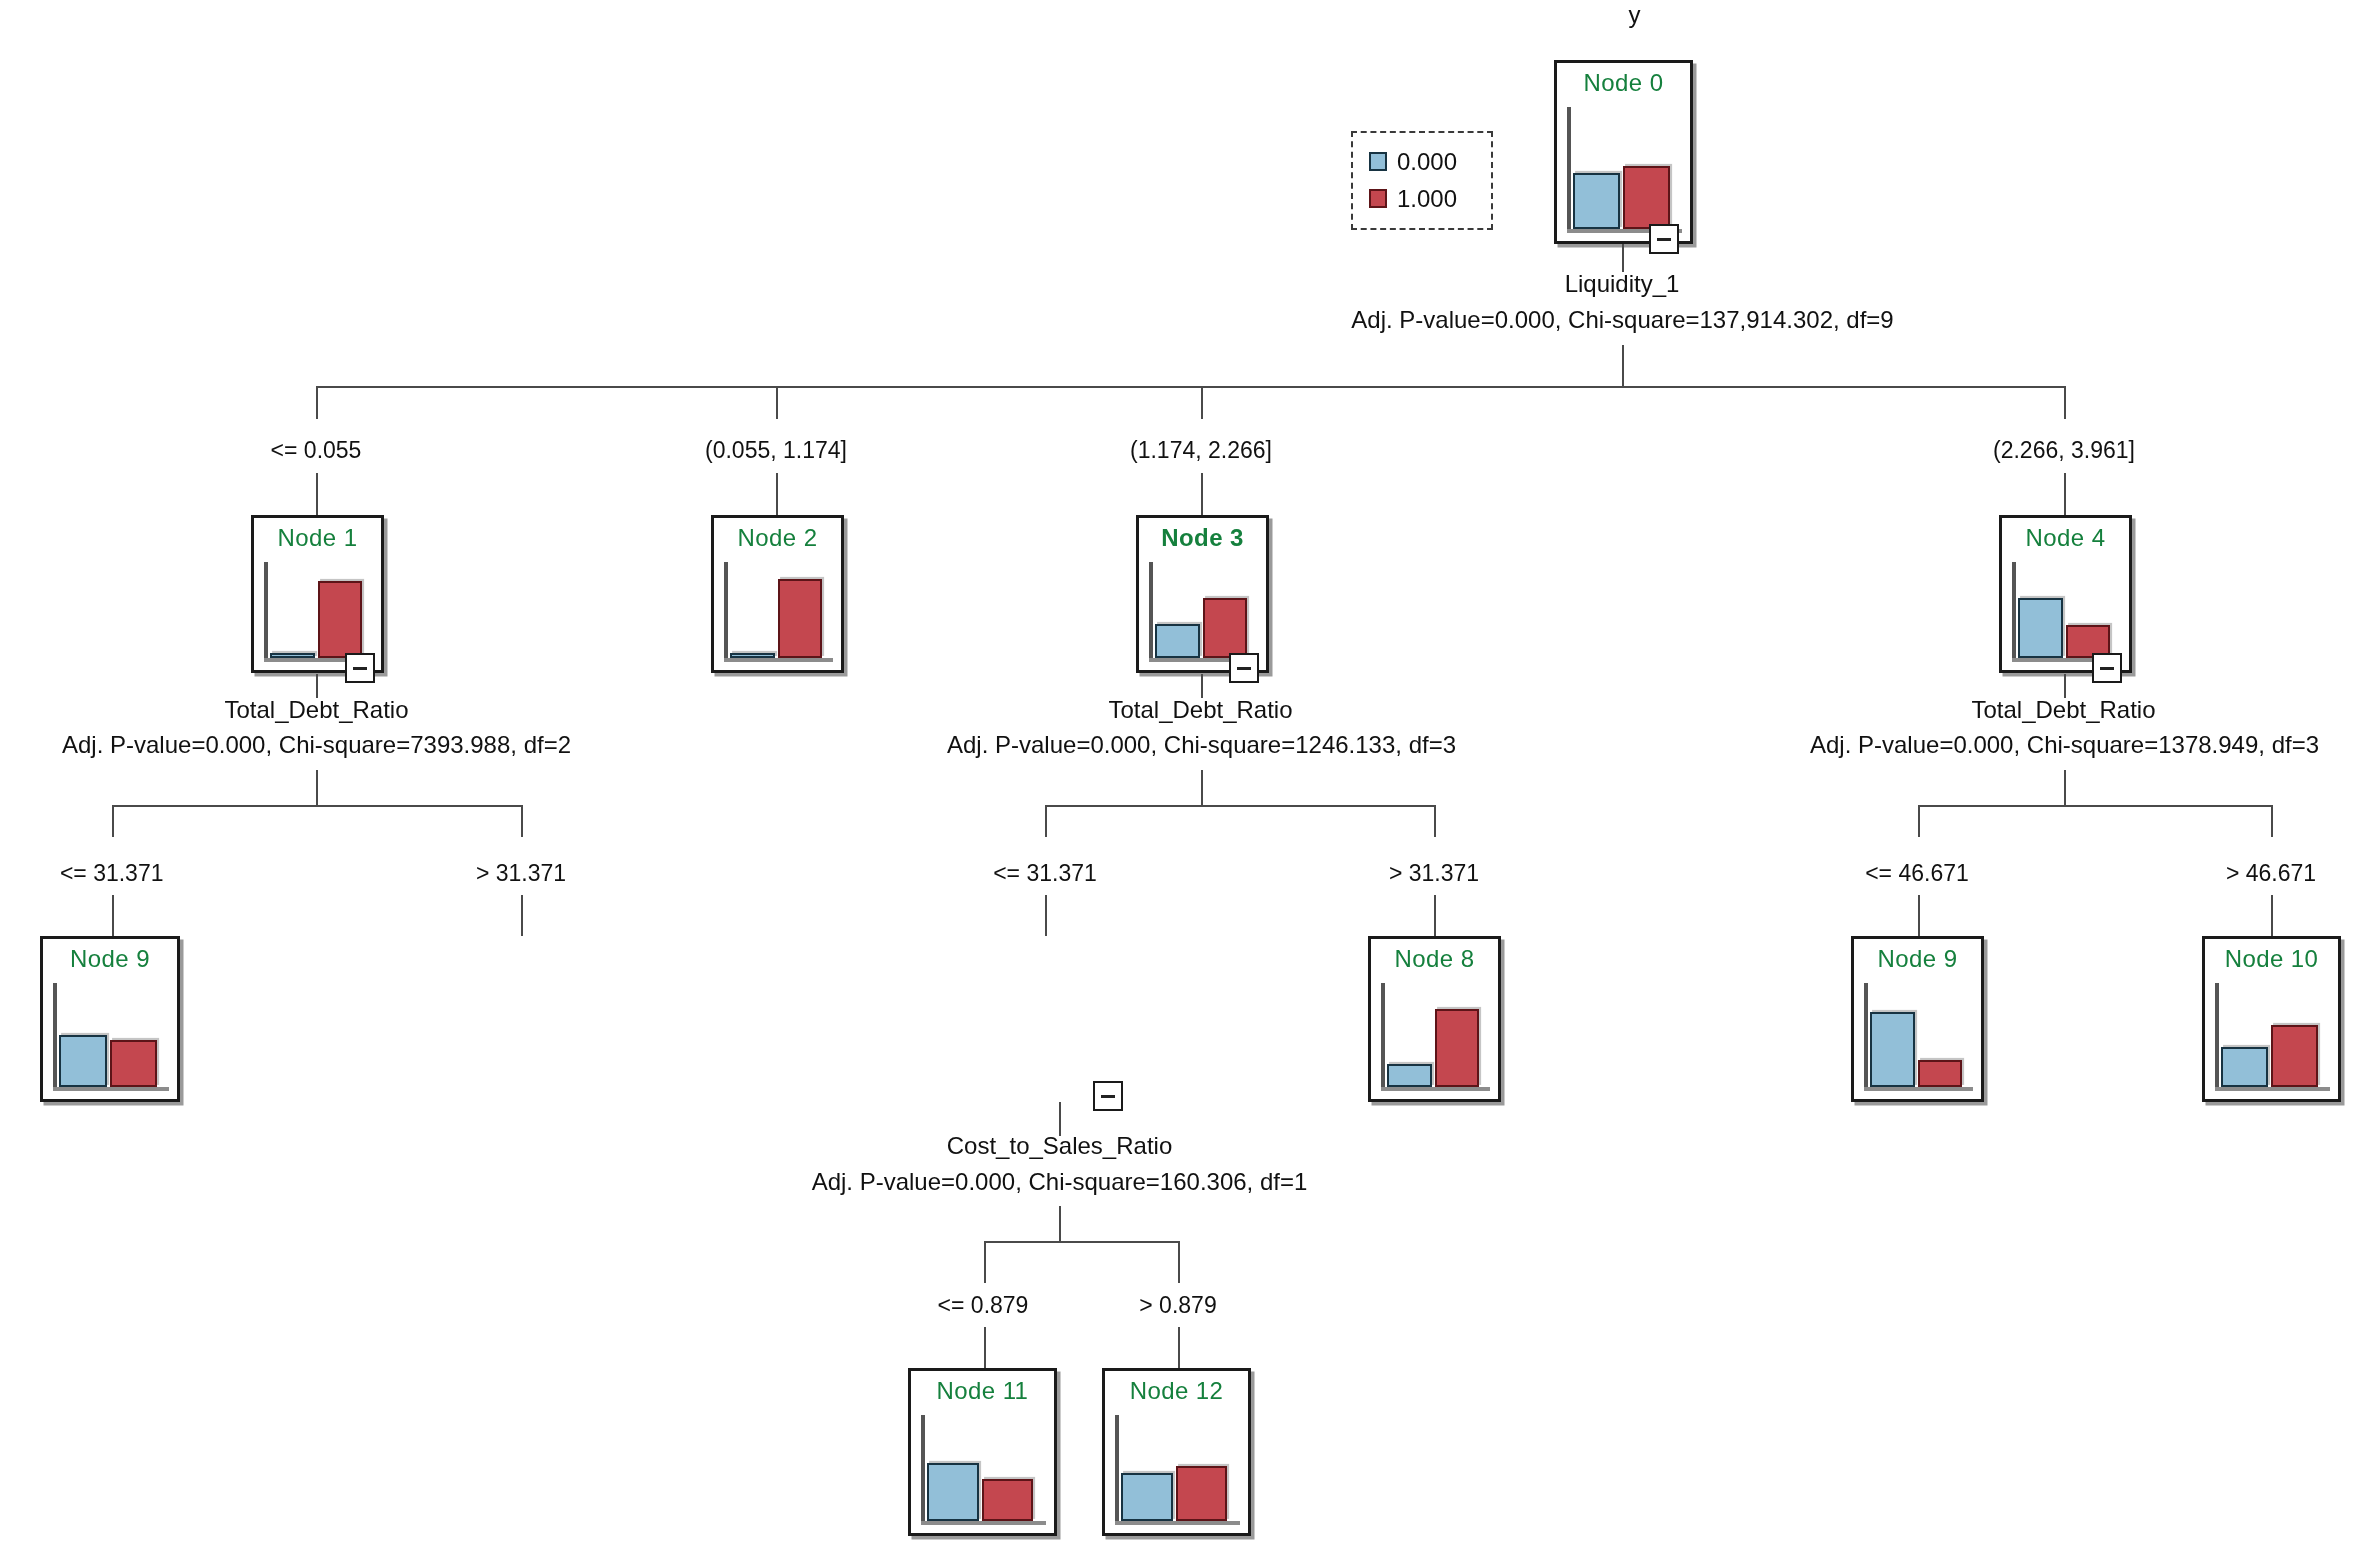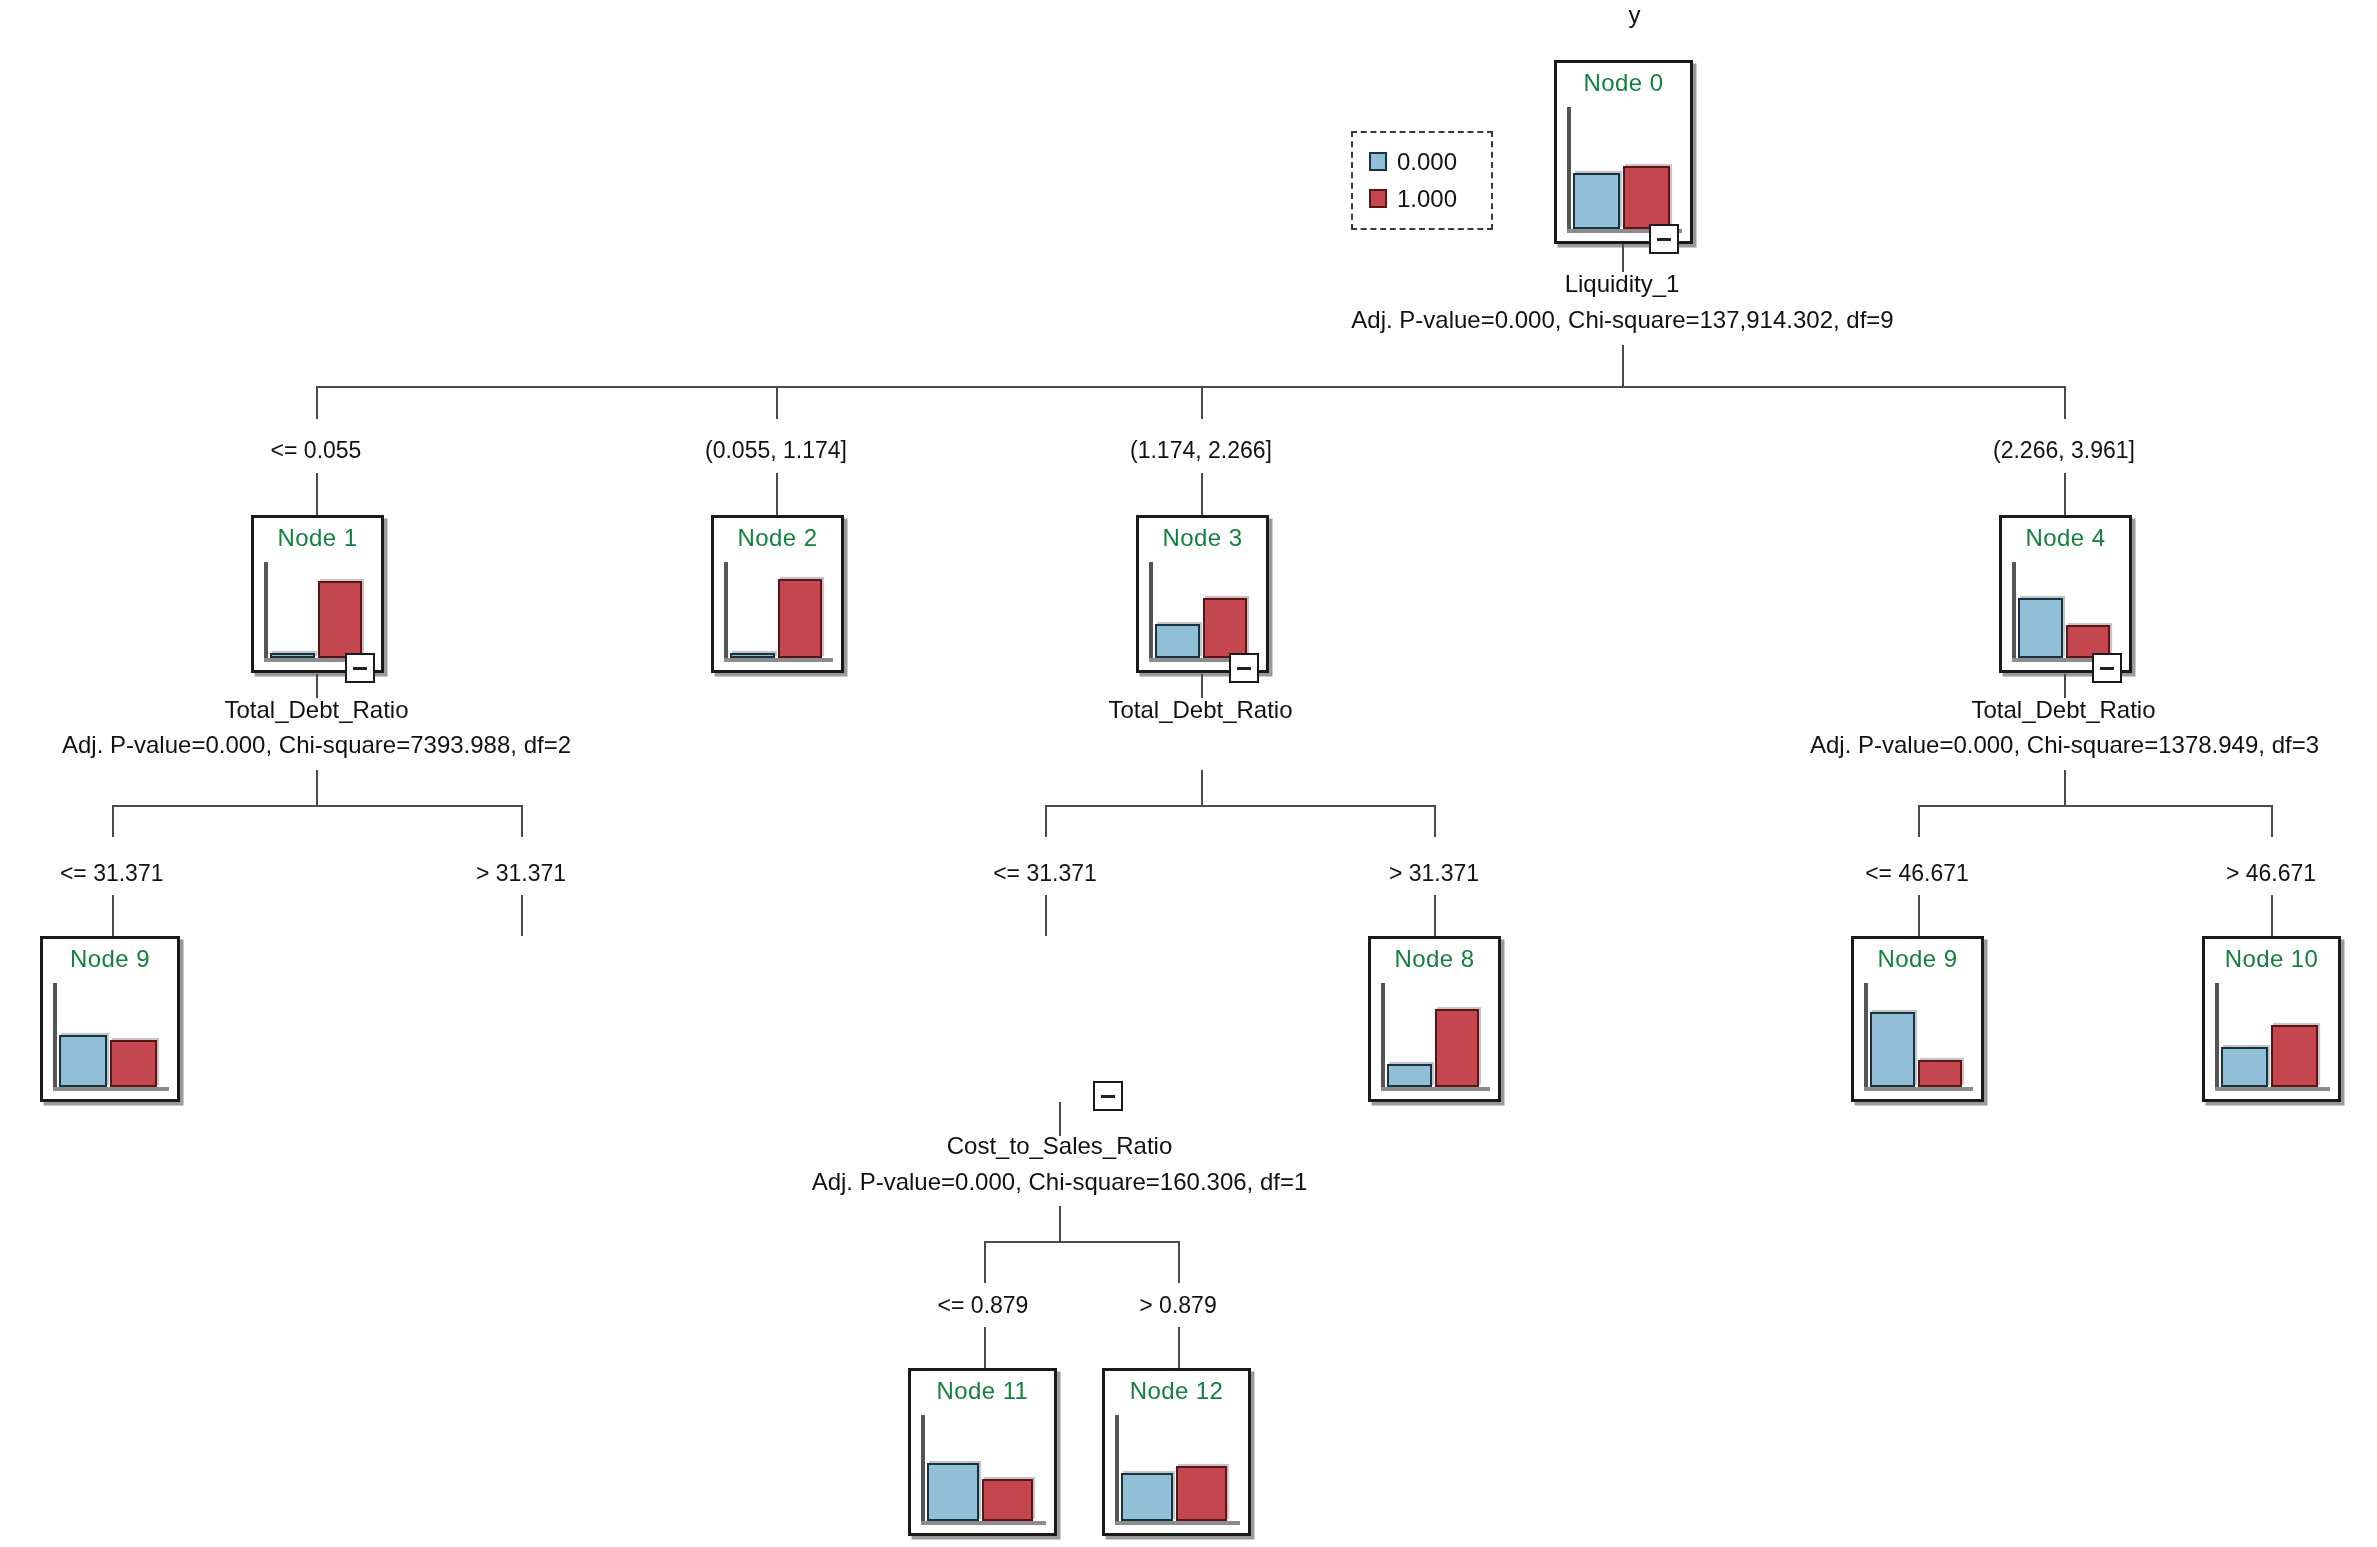--- a/index.html
+++ b/index.html
@@ -230,21 +230,21 @@
     <div class="mini-chart">
       <div class="axis-y"></div>
       <div class="axis-x"></div>
       <div class="bars">
         <div class="bar blue" style="height: 5%;"></div>
         <div class="bar red" style="height: 82%;"></div>
       </div>
     </div>
   </div>
 
-  <div class="node" style="left:1136px; top:515px; width:133px; height:158px;">
+  <div class="node" style="left:1136px; top:515px; width:133px; height:158px;font-weight:bold;">
     <div class="node-title">Node 3</div>
     <div class="mini-chart">
       <div class="axis-y"></div>
       <div class="axis-x"></div>
       <div class="bars">
         <div class="bar blue" style="height: 35%;"></div>
         <div class="bar red" style="height: 62%;"></div>
       </div>
     </div>
   </div>
@@ -270,20 +270,21 @@
   <div class="hline" style="left:112px; top:805px; width:409px;"></div>
   <div class="vline" style="left:112px; top:805px; height:32px;"></div>
   <div class="vline" style="left:521px; top:805px; height:32px;"></div>
   <div class="edge-label" style="left:5.7px;  top:860px; width:212px;">&lt;= 31.371</div>
   <div class="edge-label" style="left:415px; top:860px; width:212px;">&gt; 31.371</div>
   <div class="vline" style="left:112px; top:895px; height:41px;"></div>
   <div class="vline" style="left:521px; top:895px; height:41px;"></div>
 
   <div class="vline" style="left:1201px; top:674px; height:24px;"></div>
   <div class="split-var" style="left:1059px; top:696px; width:283px;">Total_Debt_Ratio</div>
+  <div class="split-stat" style="left:899px; top:731px; width:605px;">Adj. P-value=0.000, Chi-square=1246.133, df=3</div>
   <div class="vline" style="left:1201px; top:770px; height:35px;"></div>
   <div class="hline" style="left:1045px; top:805px; width:389px;"></div>
   <div class="vline" style="left:1045px; top:805px; height:32px;"></div>
   <div class="vline" style="left:1434px; top:805px; height:32px;"></div>
   <div class="edge-label" style="left:939px; top:860px; width:212px;">&lt;= 31.371</div>
   <div class="edge-label" style="left:1328px; top:860px; width:212px;">&gt;  31.371</div>
   <div class="vline" style="left:1045px; top:895px; height:41px;"></div>
   <div class="vline" style="left:1434px; top:895px; height:41px;"></div>
 
   <div class="vline" style="left:2064px; top:674px; height:24px;"></div>

